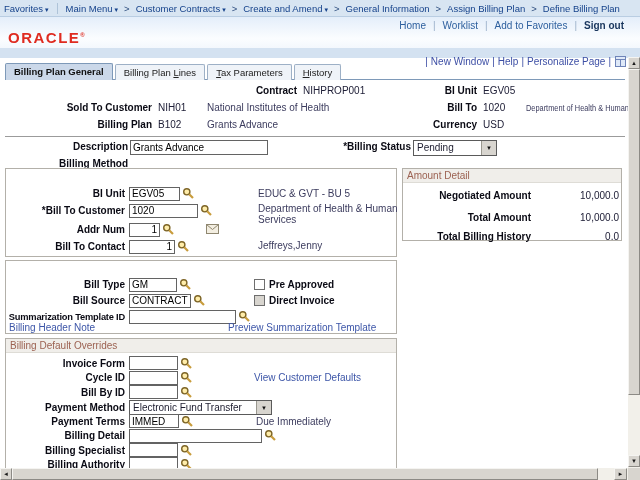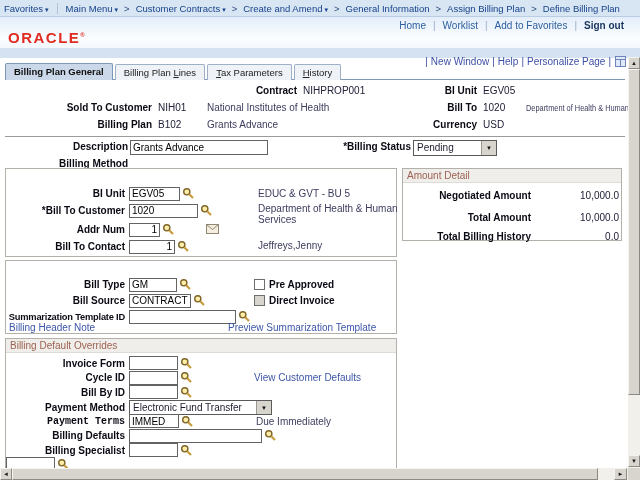--- a/index.html
+++ b/index.html
@@ -315,48 +315,49 @@
         </span>
     </div>
     <div class="grow" style="top:60.5px;height:16px;">
       <span class="glbl" style="width:123px;">Payment Method</span>
       <div class="dd" style="width:143px;height:15px;">
         <span class="ddtext">Electronic Fund Transfer</span>
         <span class="ddarrow">▼</span>
       </div>
     </div>
     <div class="grow" style="top:75px;height:14px;">
-      <span class="glbl" style="width:123px;font-family:Liberation Mono, monospace;">Payment Terms</span>
+      <span class="glbl" style="width:123px;">Payment Terms</span>
       <input class="txt" style="width: 50px;" value="IMMED">
       <span class="lkb">
           <svg class="lk" viewBox="0 0 13 13">
             <use href="#ic-mag"></use>
           </svg>
         </span>
       <span class="abs desc" style="left:250px;">Due Immediately</span>
     </div>
     <div class="grow" style="top:89.5px;height:14px;">
-      <span class="glbl" style="width:123px;">Billing Defaults</span>
+      <span class="glbl" style="width:123px;">Billing Detail</span>
       <input class="txt" style="width: 133px;" value="">
       <span class="lkb">
           <svg class="lk" viewBox="0 0 13 13">
             <use href="#ic-mag"></use>
           </svg>
         </span>
     </div>
     <div class="grow" style="top:104px;height:14px;">
       <span class="glbl" style="width:123px;">Billing Specialist</span>
       <input class="txt" style="width: 49px;" value="">
       <span class="lkb">
           <svg class="lk" viewBox="0 0 13 13">
             <use href="#ic-mag"></use>
           </svg>
         </span>
     </div>
     <div class="grow" style="top:118px;height:14px;">
+      <span class="glbl" style="width:123px;">Billing Authority</span>
       <input class="txt" style="width: 49px;" value="">
       <span class="lkb">
           <svg class="lk" viewBox="0 0 13 13">
             <use href="#ic-mag"></use>
           </svg>
         </span>
     </div>
   </div>
 
   

